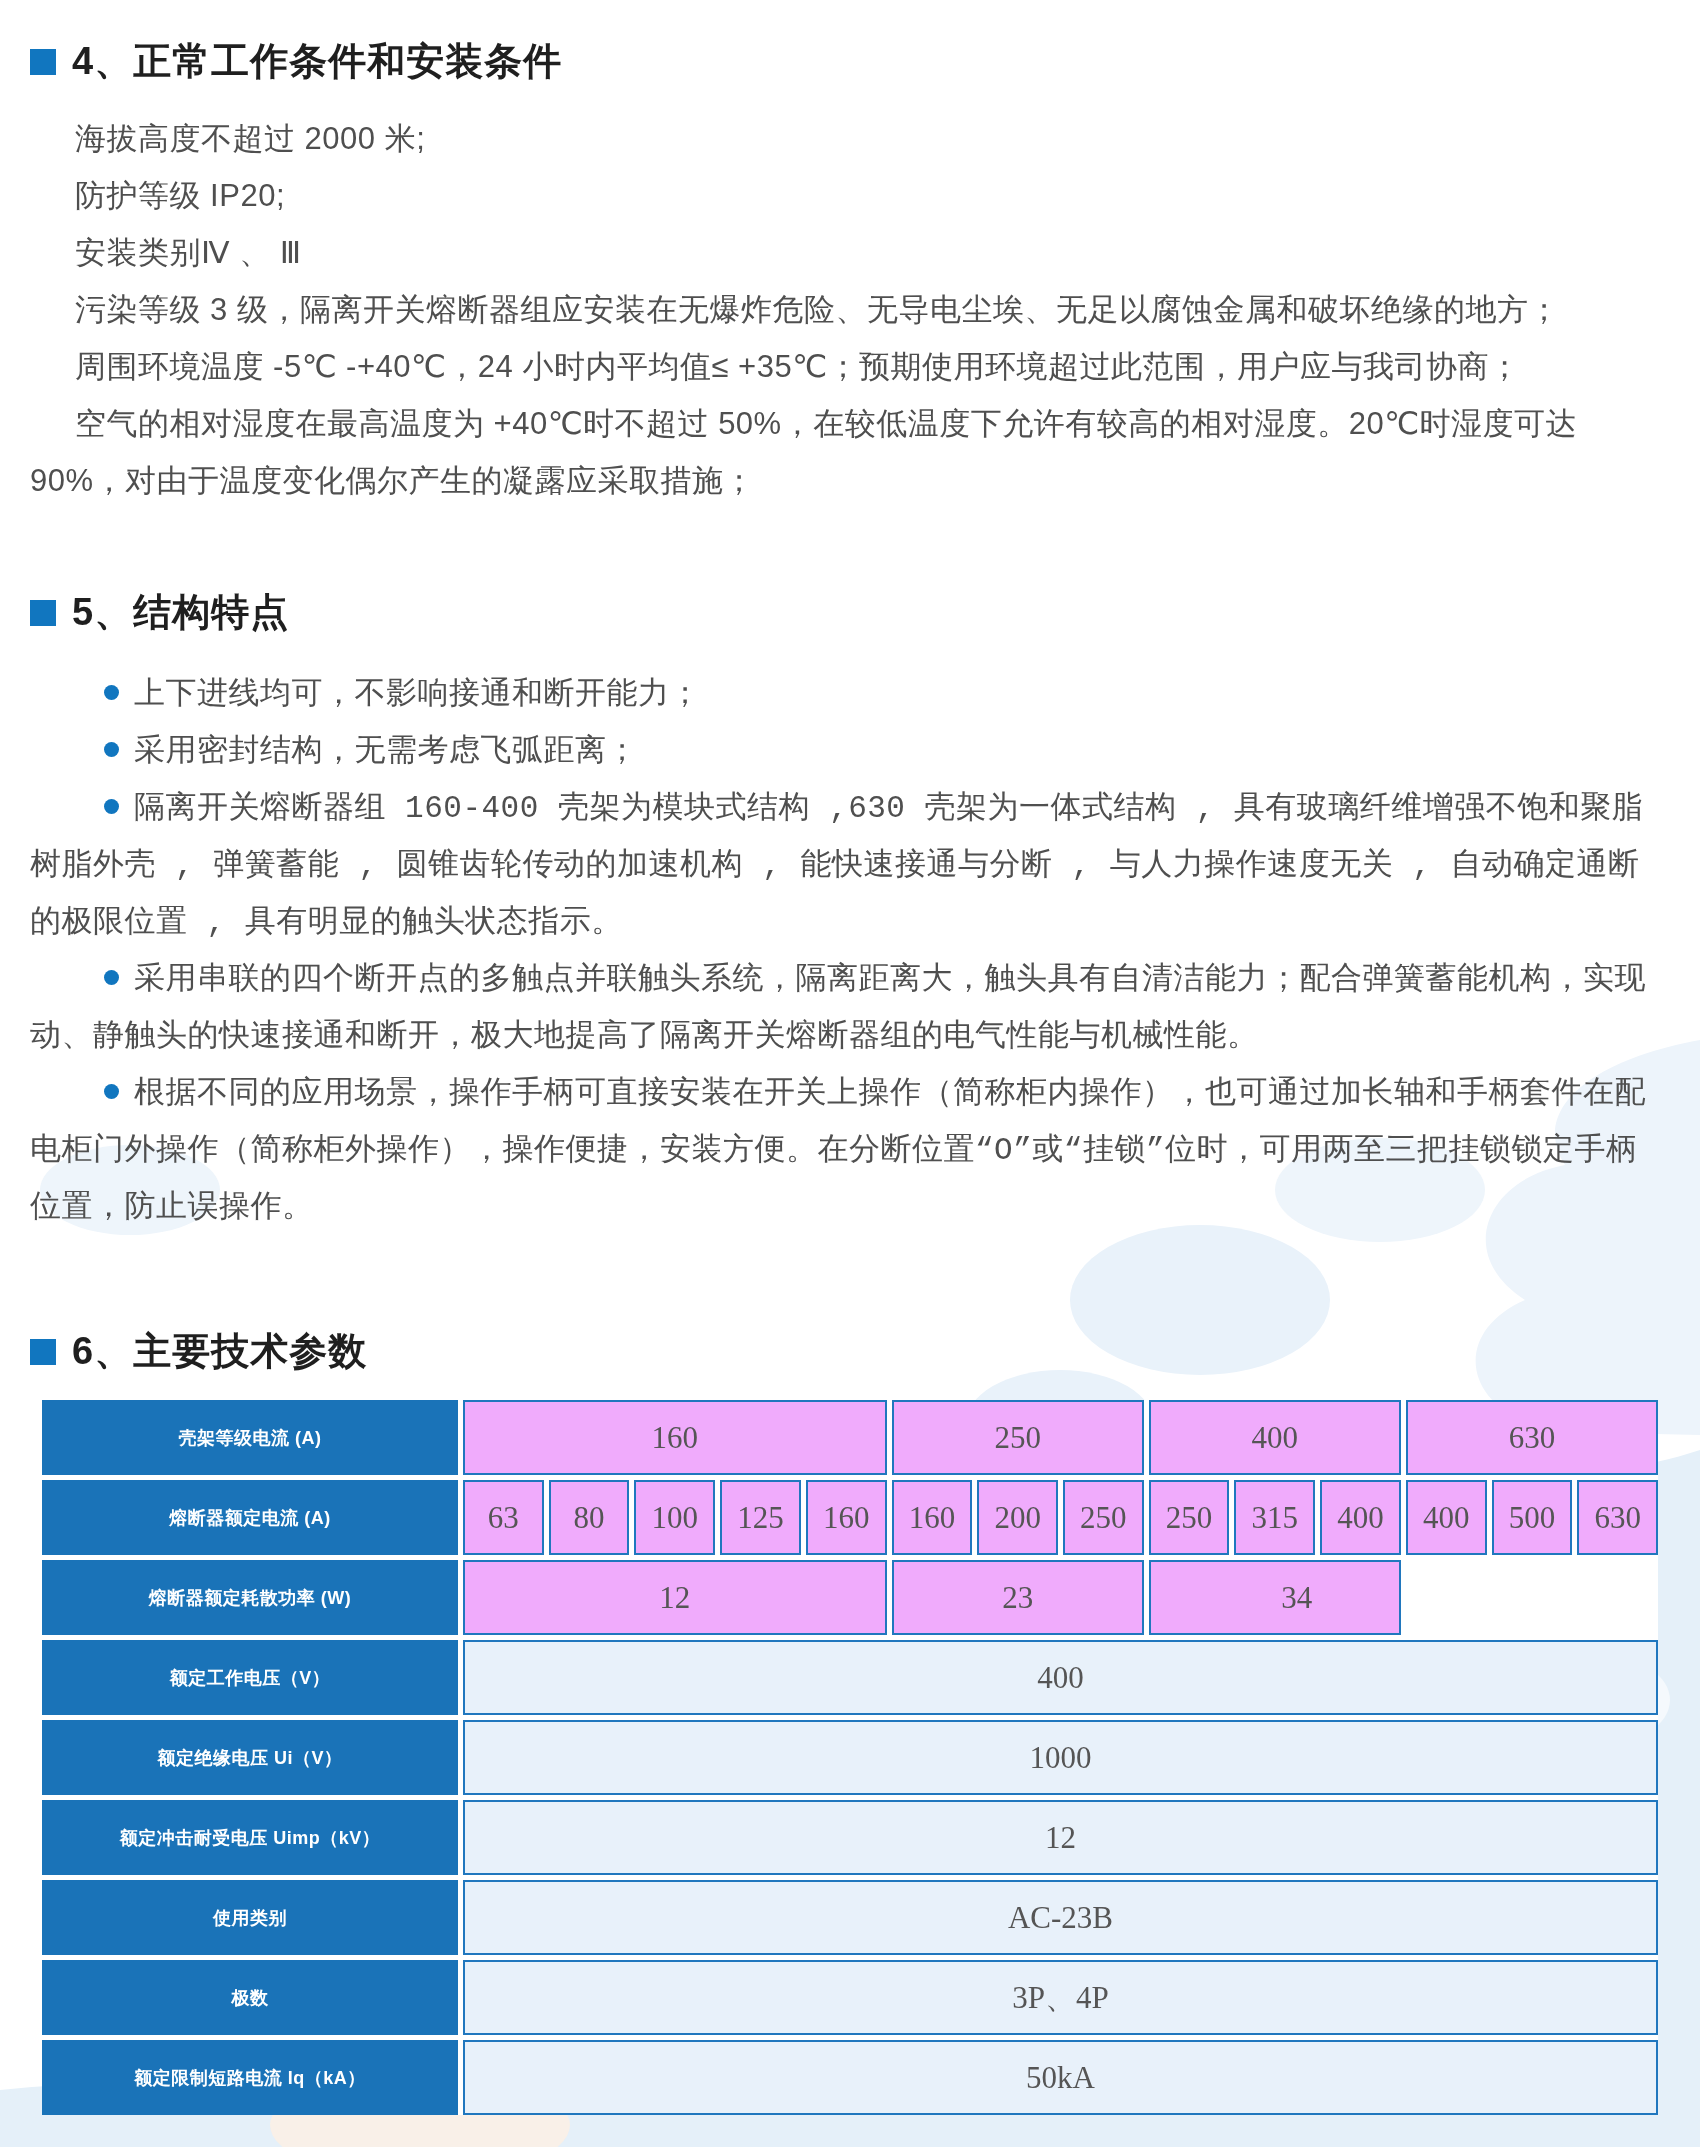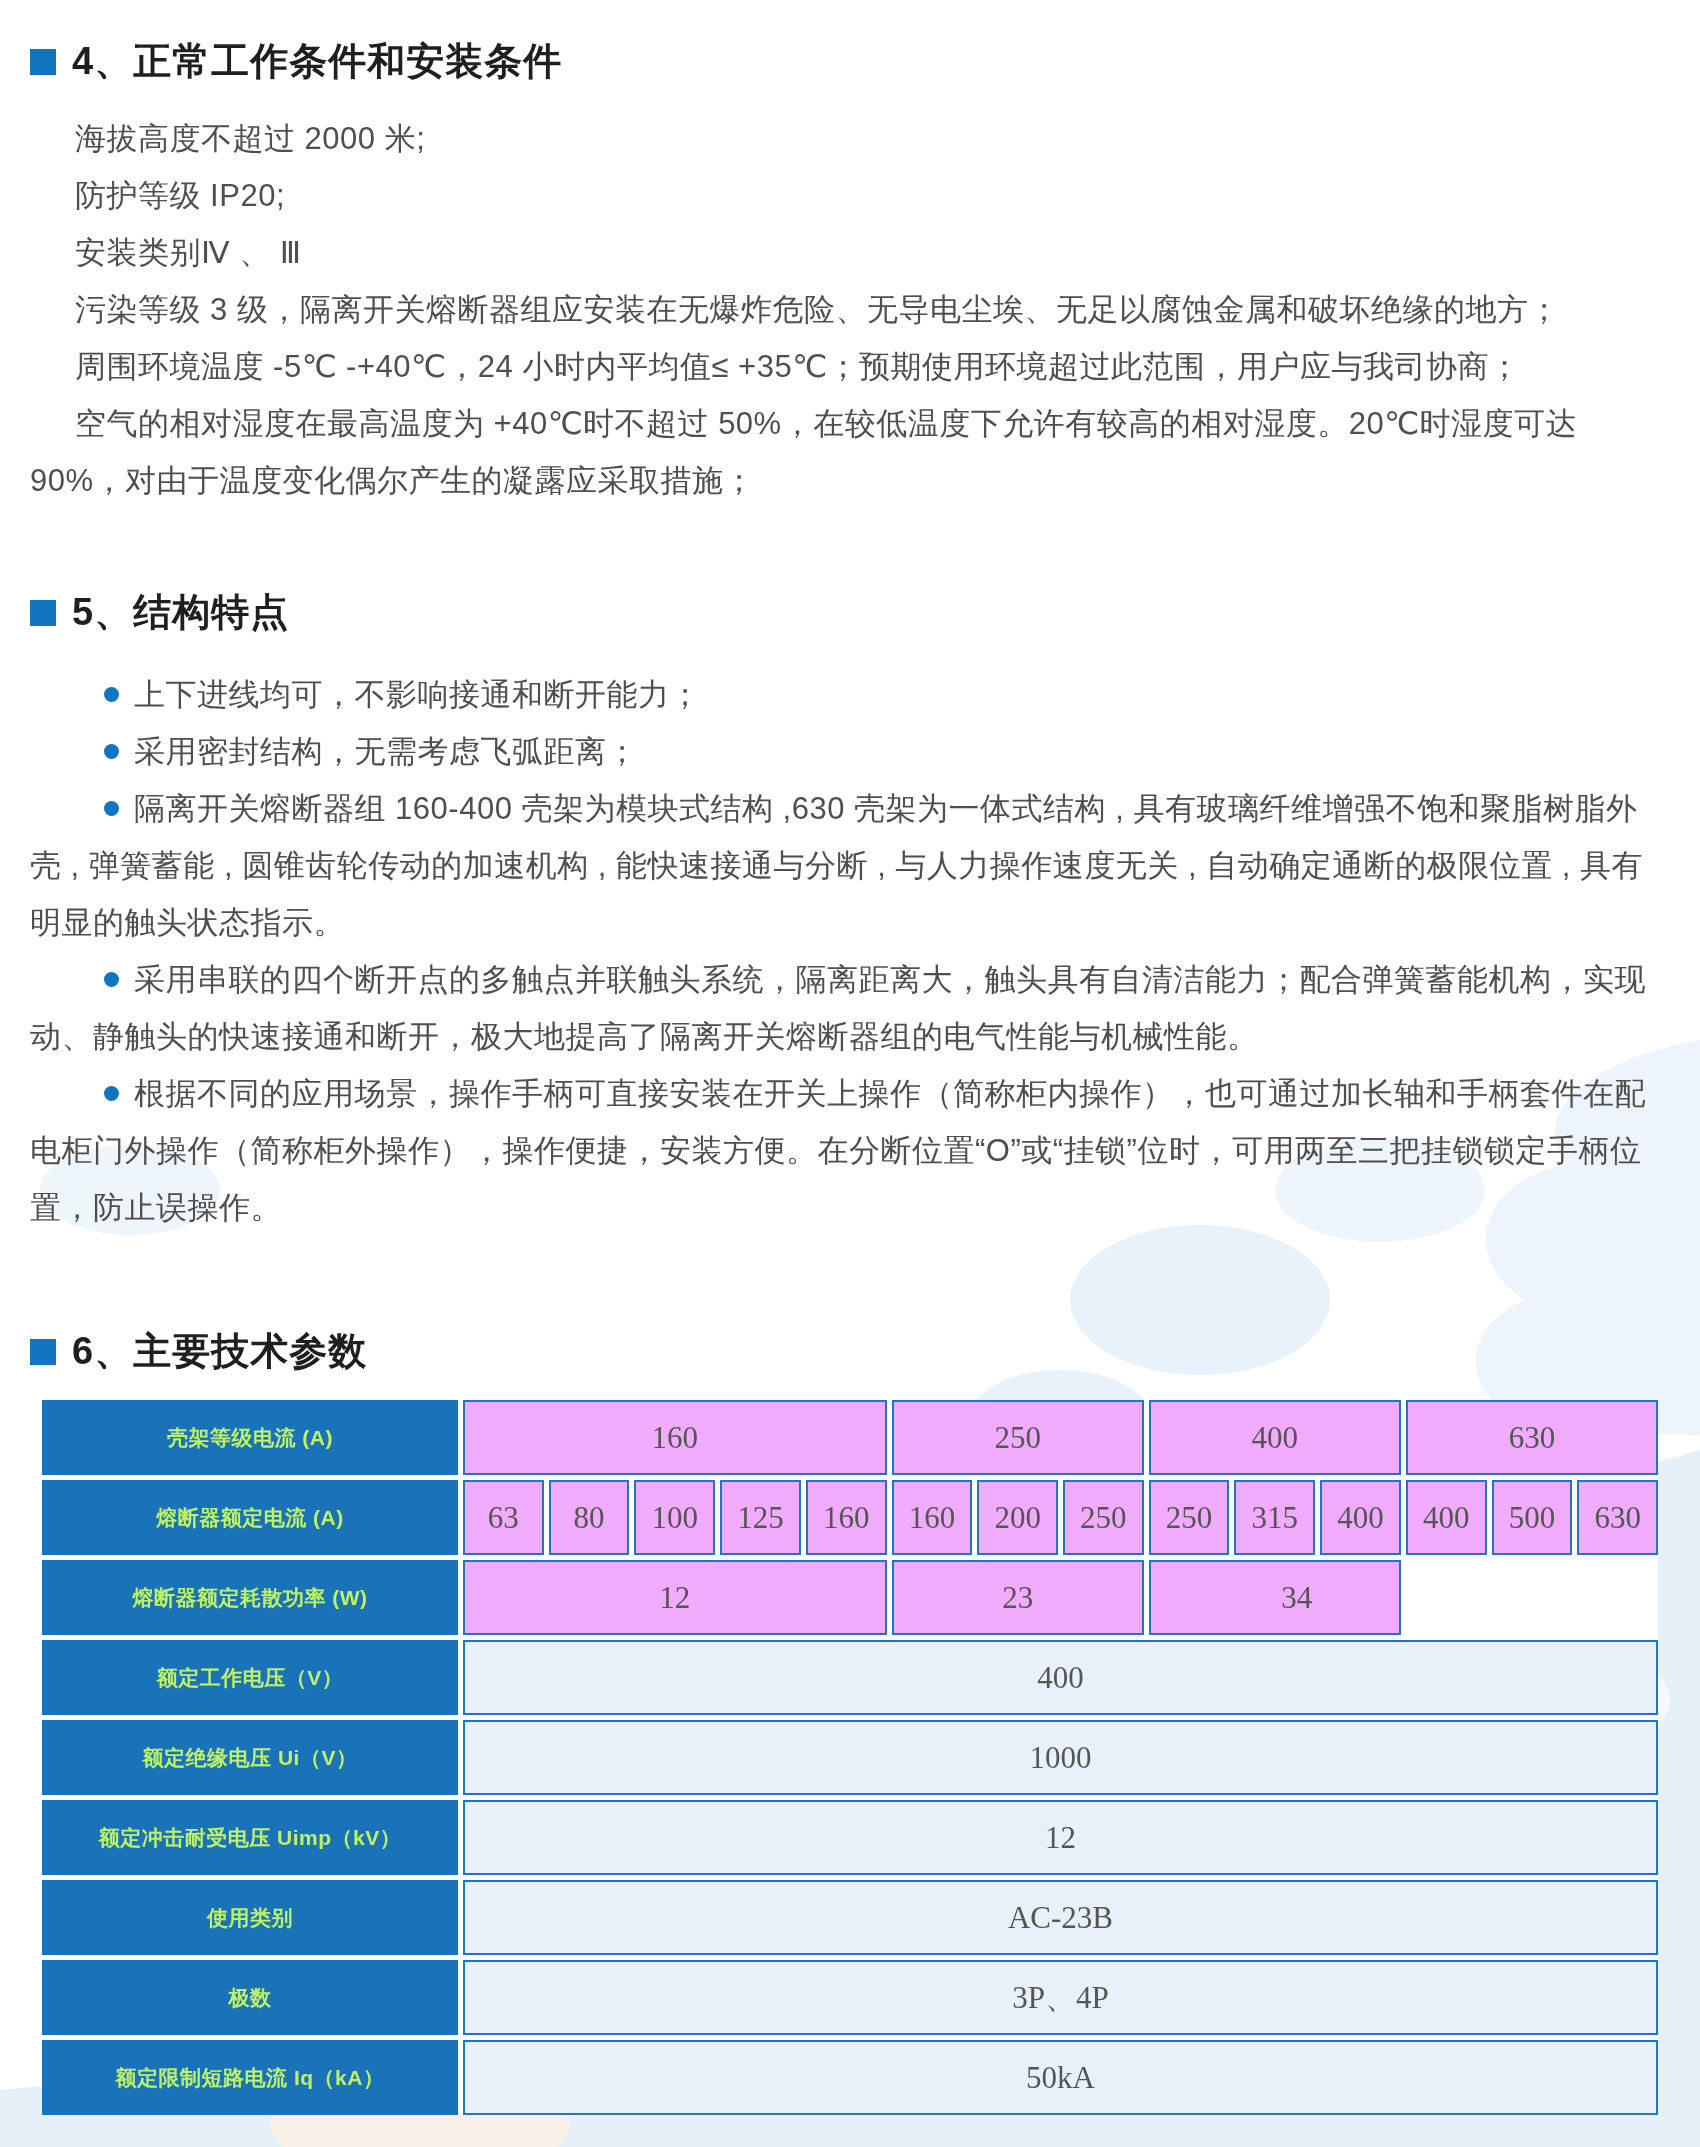--- a/index.html
+++ b/index.html
@@ -35,38 +35,38 @@
   }
   h2.t4{margin:40px 0 26px 0;}
   h2.t5{margin:82px 0 32px 0;}
   h2.t6{margin:94px 0 26px 0;}
 
   .paras p, .bullets p{
     margin:0;font-size:31px;line-height:57px;color:var(--body-text);
     letter-spacing:0.5px;
   }
   .paras p{text-indent:45px;}
-  .bullets p{text-indent:74px;}
+  .bullets p{text-indent:74px;font-family:Liberation Mono, monospace;}
   .dot{
     display:inline-block;width:15px;height:15px;border-radius:50%;
     background:var(--accent);margin-right:15px;vertical-align:3px;
   }
 
   .ptable{
     display:grid;
     grid-template-columns:416px repeat(14,1fr);
     grid-auto-rows:75px;
     gap:5px;
     width:1616px;
     margin-left:12px;
     background:#ffffff;
   }
   .cell{display:flex;align-items:center;justify-content:center;text-align:center;}
   .lbl{
-    background:var(--table-header);color:#bef264;font-weight:700;font-size:21px;
+    background:var(--table-header);color:#ffffff;font-weight:700;font-size:18px;
     font-family:"Liberation Sans","DejaVu Sans",sans-serif;letter-spacing:0.5px;
     grid-column:1;
   }
   .val{
     border:2px solid var(--table-border);
     background:#f0abfc;color:var(--value-text);
     font-size:31px;
     font-family:"Liberation Serif","DejaVu Serif",serif;
   }
   .val.tint{background:var(--tint);}

